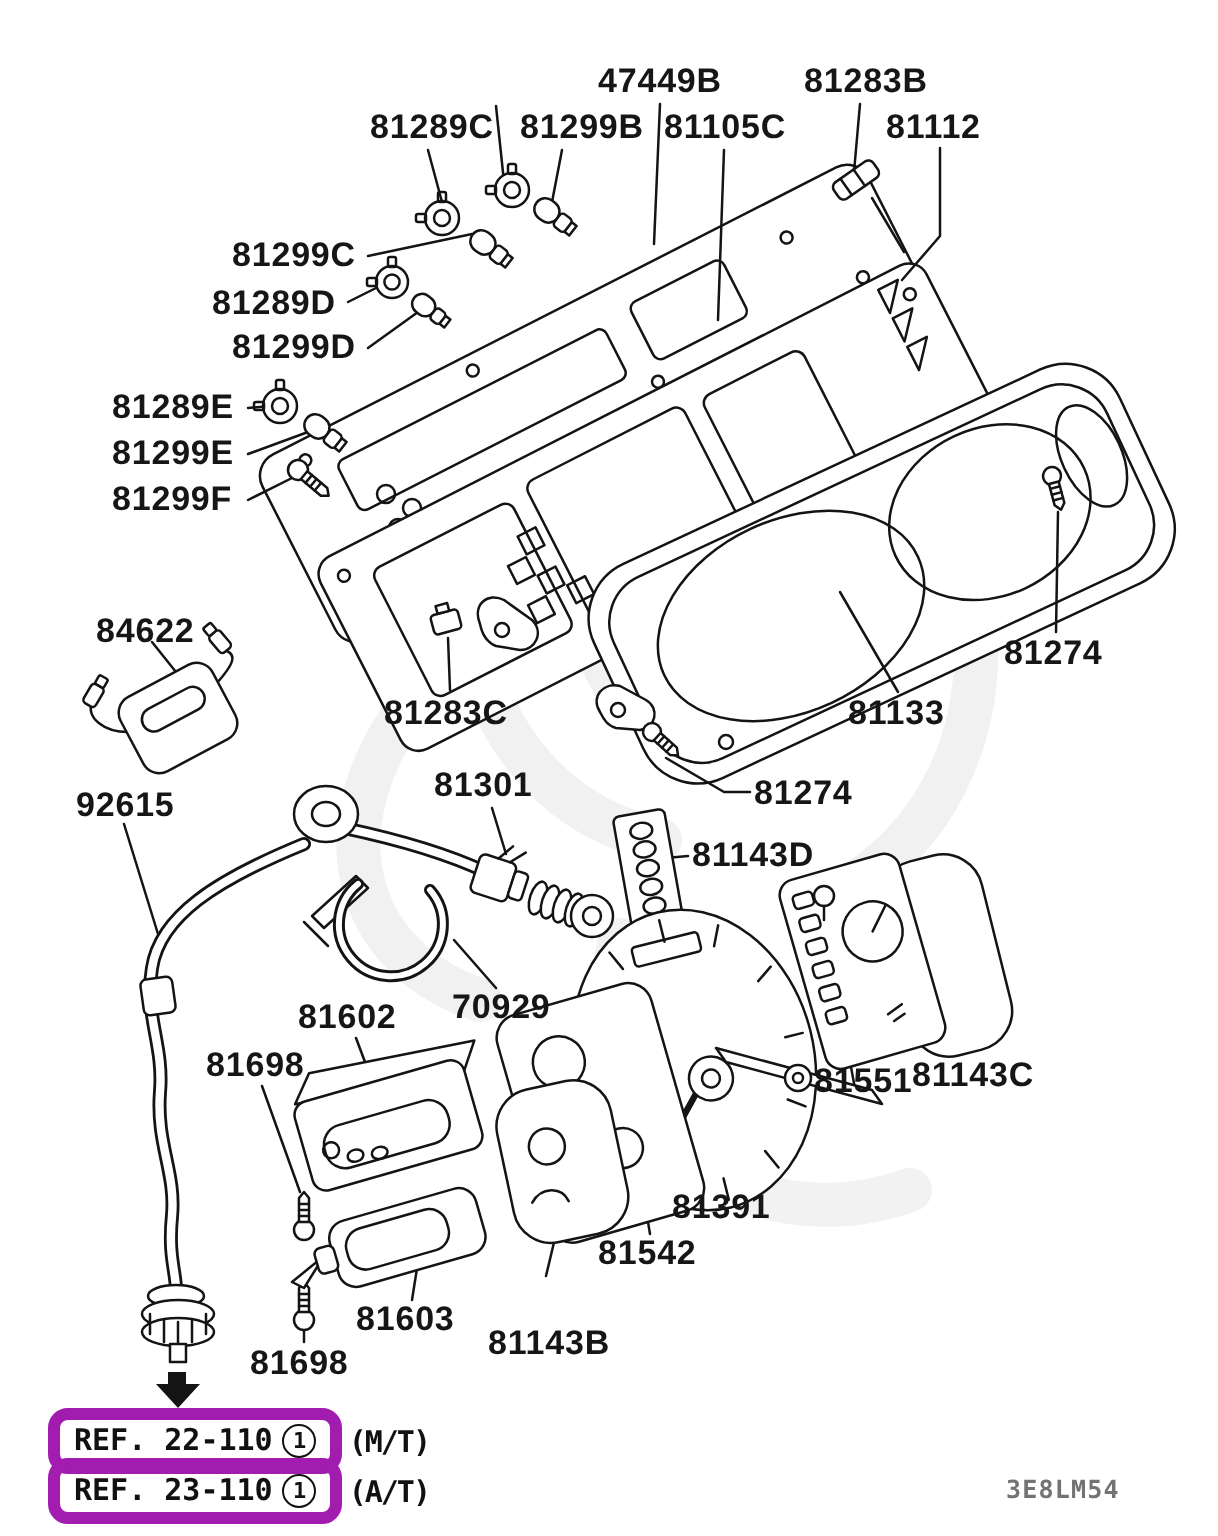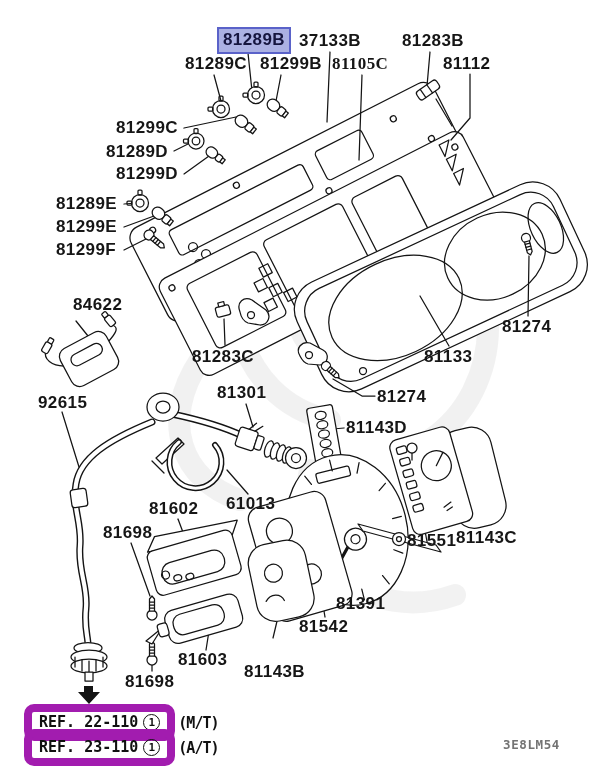--- a/index.html
+++ b/index.html
@@ -6,21 +6,21 @@
   .stage{position:relative;width:609px;height:768px;background:#fff;overflow:hidden;
          font-family:"Liberation Sans",sans-serif;}
   svg.art{position:absolute;left:0;top:0;}
   .label-layer{position:absolute;left:0;top:0;width:100%;height:100%;pointer-events:none;}
   .plabel{position:absolute;font:bold 17px/1.05 "Liberation Sans",sans-serif;
           letter-spacing:.4px;color:#161616;white-space:nowrap;pointer-events:auto;}
   .plabel.hl{background:var(--hl-fill,#abb1e3);border:2px solid var(--hl-border,#5a62c9);
              color:var(--hl-text,#15153f);padding:2px 4px 3px;}
   .ref-row{position:absolute;left:24px;display:flex;align-items:center;gap:3px;
            font:bold 15px "DejaVu Sans Mono",monospace;color:#111;}
-  .ref-box{display:inline-flex;align-items:center;gap:5px;border:8px solid #a21caf;
+  .ref-box{display:inline-flex;align-items:center;gap:5px;border:6px solid #a21caf;
            border-radius:10px;padding:0 7px 1px 7px;height:20px;justify-content:flex-end;}
   .circ{display:inline-flex;align-items:center;justify-content:center;
         width:15px;height:15px;border:1.5px solid #111;border-radius:50%;
         font:bold 11px/1 "DejaVu Sans Mono",monospace;}
   .ref-note{letter-spacing:-1px;}
   .doc-code{position:absolute;left:503px;top:737px;
             font:bold 12.5px "DejaVu Sans Mono",monospace;letter-spacing:.6px;color:#737373;}
 </style>
 </head>
 <body>
@@ -346,42 +346,41 @@
   <g>
     <polygon points="358,524 436,545 441,552 363,531" fill="#fff"></polygon>
     <circle cx="399" cy="539" r="6.5" fill="#fff"></circle>
           <circle cx="399" cy="539" r="2.5"></circle>
   </g>
 
 </g>
 </svg>
 
 <div class="label-layer" id="labelLayer">
-      <div class="plabel hl" style="left: 217px; top: 27px;">81289B</div>
-      <div class="plabel" style="left: 299px; top: 32px;">37133B</div>
+      <div class="plabel" style="left: 299px; top: 32px;">47449B</div>
       <div class="plabel" style="left: 402px; top: 32px;">81283B</div>
       <div class="plabel" style="left: 185px; top: 55px;">81289C</div>
       <div class="plabel" style="left: 260px; top: 55px;">81299B</div>
-      <div class="plabel" style="left: 332px; top: 55px; font-family: Liberation Serif, serif;">81105C</div>
+      <div class="plabel" style="left: 332px; top: 55px;">81105C</div>
       <div class="plabel" style="left: 443px; top: 55px;">81112</div>
       <div class="plabel" style="left: 116px; top: 119px; text-align: right;">81299C</div>
       <div class="plabel" style="left: 106px; top: 143px;">81289D</div>
       <div class="plabel" style="left: 116px; top: 165px;">81299D</div>
       <div class="plabel" style="left: 56px; top: 195px;">81289E</div>
       <div class="plabel" style="left: 56px; top: 218px;">81299E</div>
       <div class="plabel" style="left: 56px; top: 241px;">81299F</div>
-      <div class="plabel" style="left: 48px; top: 296px; margin-left: 25px;">84622</div>
+      <div class="plabel" style="left: 48px; top: 307px;">84622</div>
       <div class="plabel" style="left: 38px; top: 394px;">92615</div>
       <div class="plabel" style="left: 192px; top: 348px;">81283C</div>
       <div class="plabel" style="left: 217px; top: 384px;">81301</div>
       <div class="plabel" style="left: 377px; top: 388px;">81274</div>
       <div class="plabel" style="left: 346px; top: 419px;">81143D</div>
       <div class="plabel" style="left: 502px; top: 318px;">81274</div>
       <div class="plabel" style="left: 424px; top: 348px;">81133</div>
-      <div class="plabel" style="left: 226px; top: 495px;">61013</div>
+      <div class="plabel" style="left: 226px; top: 495px;">70929</div>
       <div class="plabel" style="left: 149px; top: 500px;">81602</div>
       <div class="plabel" style="left: 103px; top: 524px;">81698</div>
       <div class="plabel" style="left: 456px; top: 529px;">81143C</div>
       <div class="plabel" style="left: 407px; top: 532px;">81551</div>
       <div class="plabel" style="left: 336px; top: 595px;">81391</div>
       <div class="plabel" style="left: 299px; top: 618px;">81542</div>
       <div class="plabel" style="left: 244px; top: 639px; margin-top: 24px;">81143B</div>
       <div class="plabel" style="left: 178px; top: 651px; text-align: center;">81603</div>
       <div class="plabel" style="left: 125px; top: 673px;">81698</div>
     </div>

